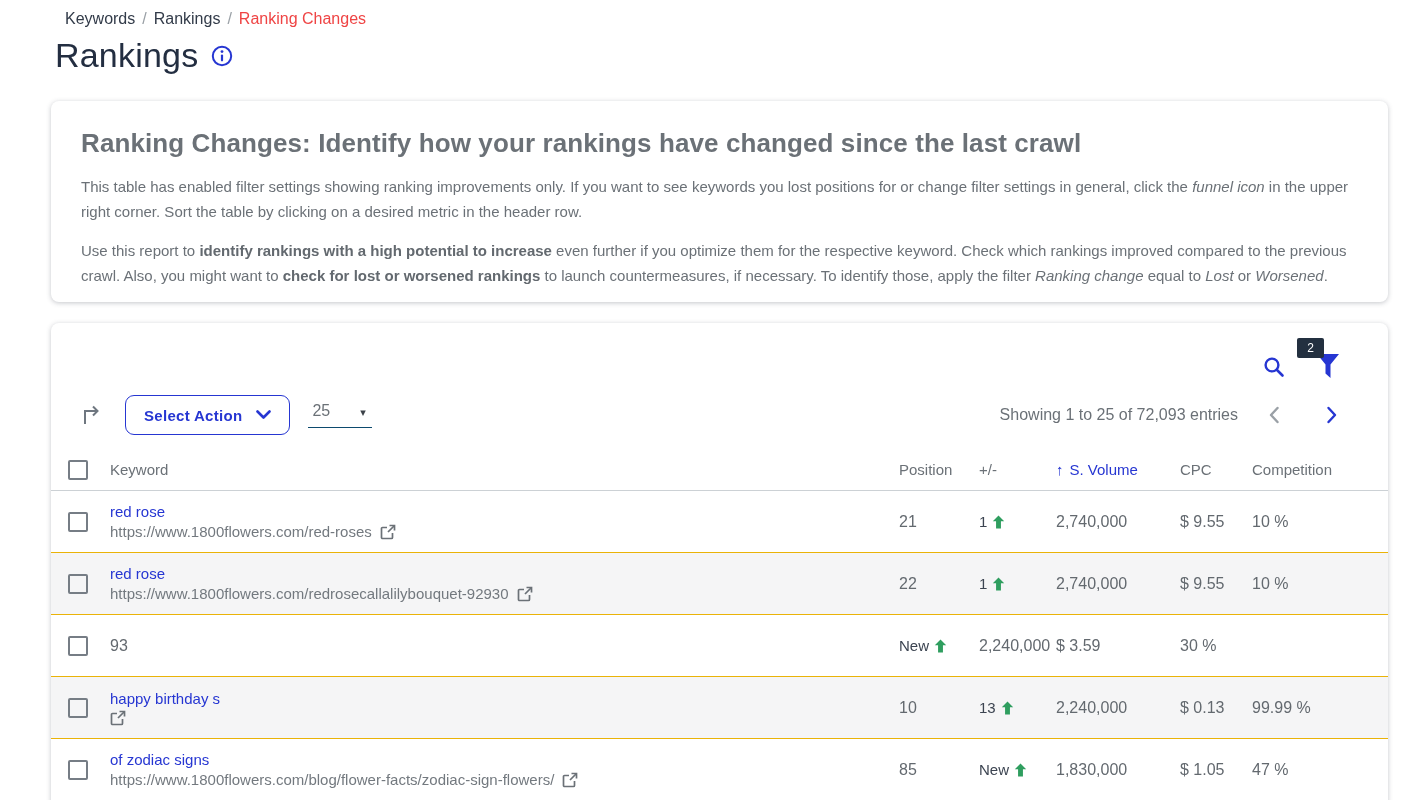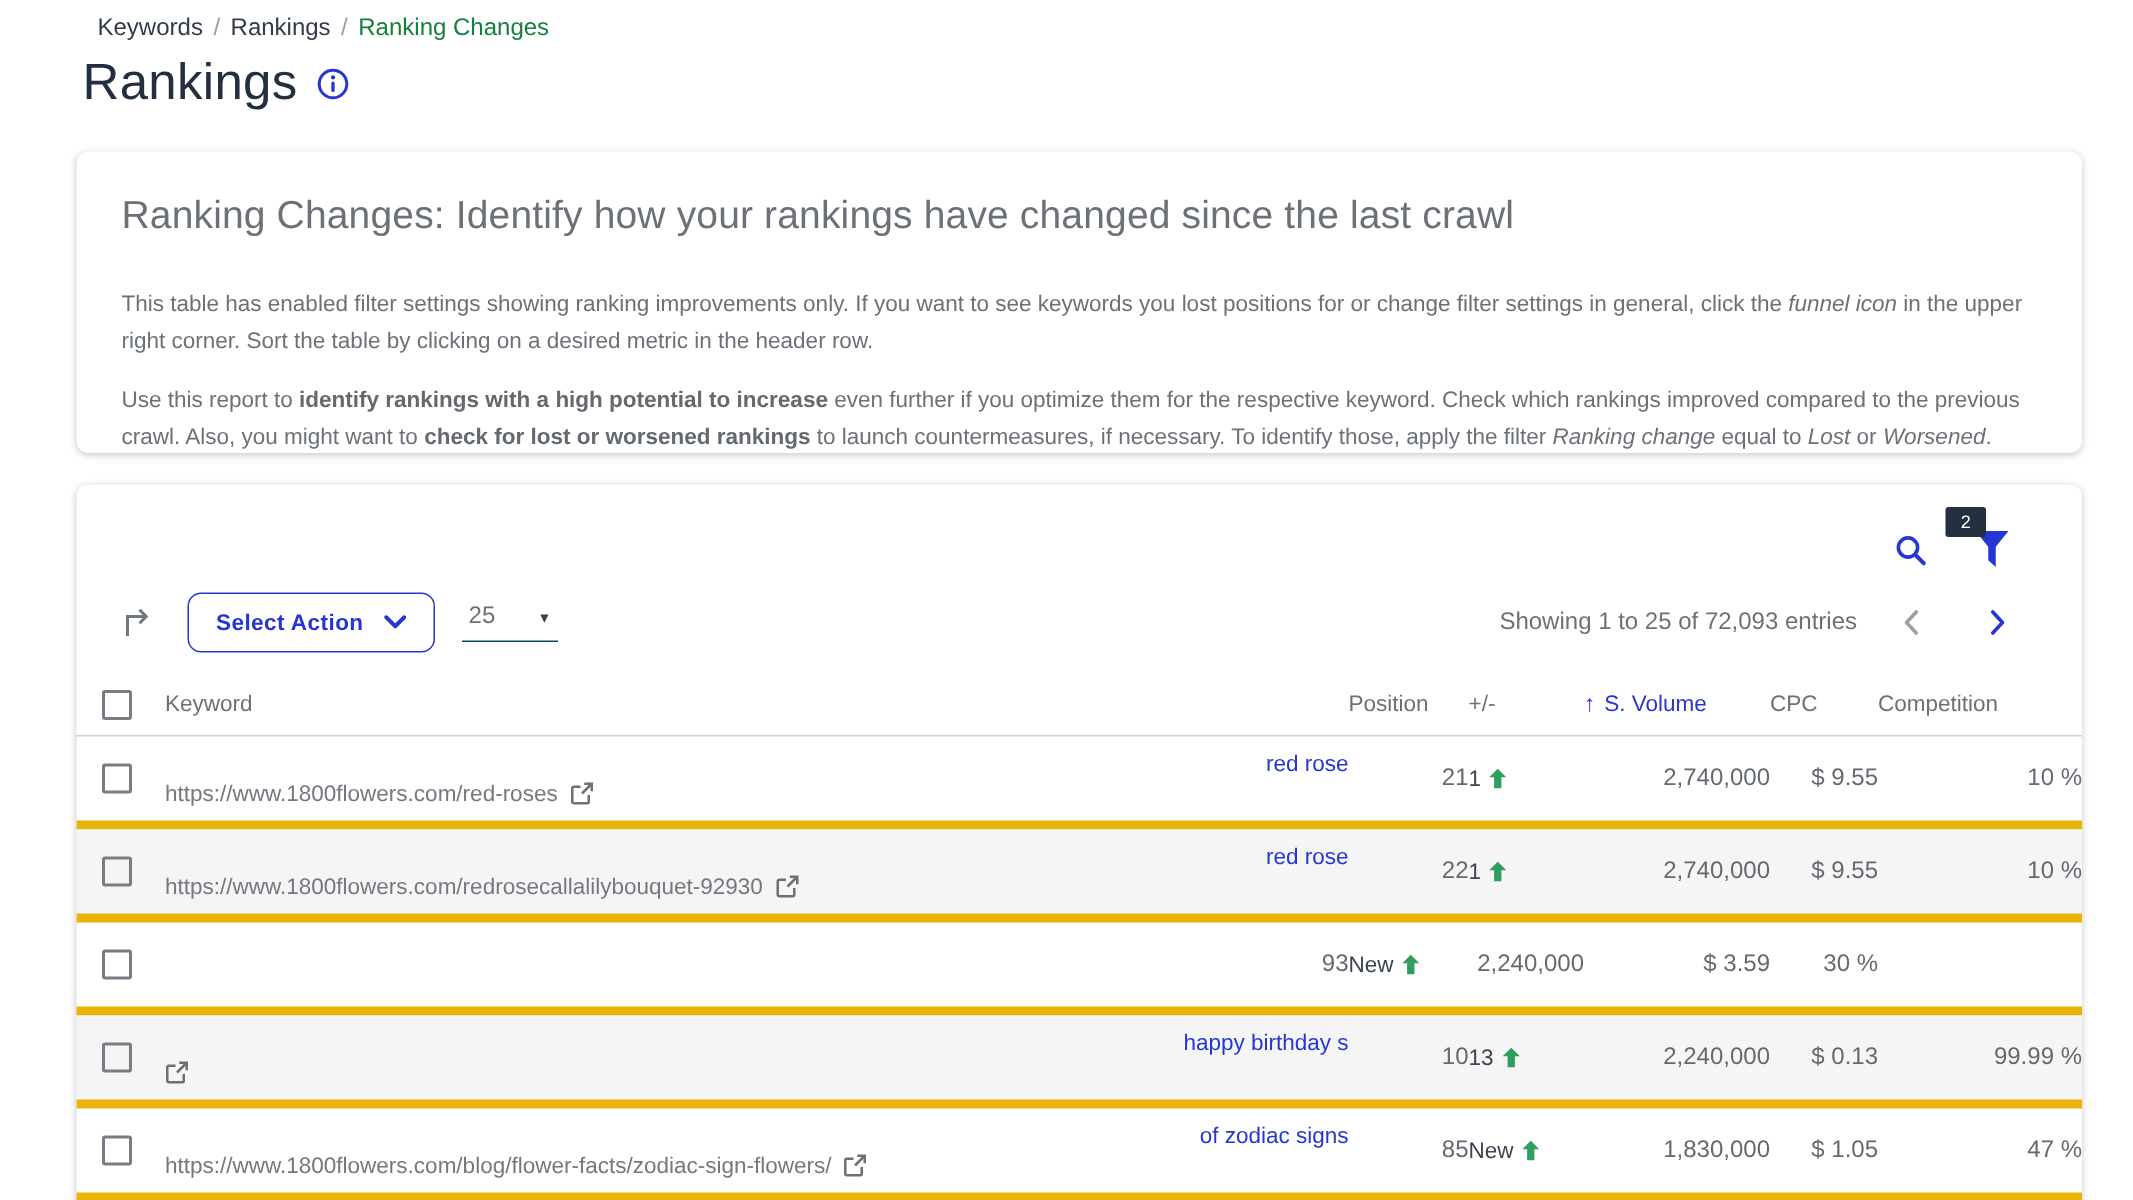--- a/index.html
+++ b/index.html
@@ -2,34 +2,34 @@
 <html><head>
 <meta charset="utf-8">
 <style>
   * { box-sizing: border-box; margin: 0; padding: 0; }
   html, body { width: 1422px; height: 800px; overflow: hidden; background: #ffffff; }
   body { font-family: "Liberation Sans", sans-serif; color: #6b7177; position: relative; }
 
   
   .breadcrumb { position: absolute; left: 65px; top: 10px; font-size: 16px; color: #9aa0a6; display: flex; gap: 7px; align-items: center; }
   .breadcrumb .crumb-link { color: #323b49; text-decoration: none; cursor: pointer; }
-  .breadcrumb .crumb-current { color: #15803d; }
+  .breadcrumb .crumb-current { color: #ef4444; }
   .breadcrumb .crumb-sep { color: #9aa0a6; }
 
   .page-title-row { position: absolute; left: 55px; top: 36px; display: flex; align-items: center; gap: 13px; }
   .page-title { font-size: 34px; font-weight: 500; color: #232e41; letter-spacing: 0.2px; }
   .info-icon { width: 22px; height: 22px; display: inline-block; cursor: pointer; }
 
   
   .card { position: absolute; left: 51px; width: 1337px; background: #ffffff; border-radius: 8px;
           box-shadow: 0 1px 5px rgba(45,55,70,0.28); }
   .intro-card { top: 101px; height: 201px; padding: 27px 30px; }
   .table-card { top: 323px; height: 530px; }
 
-  .intro-heading { font-size: 26px; font-weight: 400; color: #6b7177; margin-bottom: 32px; letter-spacing: 0.1px; }
+  .intro-heading { font-size: 26px; font-weight: 700; color: #6b7177; margin-bottom: 16px; letter-spacing: 0.1px; }
   .card-text { font-size: 15px; line-height: 1.66; color: #6b7177; margin-bottom: 14px; max-width: 1280px; }
   .card-text strong { font-weight: 700; color: #63696f; }
   .card-text em { font-style: italic; }
 
   
   .icons-row { display: flex; justify-content: flex-end; align-items: flex-end; gap: 30px; padding: 24px 48px 0 0; height: 56px; }
   .icon-btn { cursor: pointer; display: inline-block; }
   .funnel-wrap { position: relative; }
   .filter-badge { position: absolute; top: -15px; left: -19px; min-width: 27px; height: 20px; background: #233040;
                   color: #ffffff; font-size: 12px; display: flex; align-items: center; justify-content: center;
@@ -51,21 +51,21 @@
   .pager .pg-btn { cursor: pointer; display: inline-block; padding: 2px 6px; }
 
   
   .tbl { margin-top: 12px; }
   .tr, .thead { display: grid; grid-template-columns: 59px 789px 80px 77px 124px 72px 1fr; align-items: center; }
   .thead { height: 42px; border-bottom: 1px solid #ccd1d5; font-size: 15px; color: #6b7177; }
   .thead .th { cursor: pointer; }
   .th-sorted { color: #2636d2; }
   .sort-arrow { color: #2636d2; margin-right: 6px; font-size: 15px; }
 
-  .tr { height: 62px; border-bottom: 6px solid #eab308; font-size: 16px; color: #63696f; text-align: right; }
+  .tr { height: 62px; border-bottom: 1px solid #eab308; font-size: 16px; color: #63696f; }
   .tr.striped { background: #f5f5f6; }
   .td-check { display: flex; justify-content: flex-start; padding-left: 17px; }
   .checkbox { width: 20px; height: 20px; border: 2px solid #767d85; border-radius: 2px; cursor: pointer; background: transparent; display: inline-block; }
   .kw-link { font-size: 15px; color: #2636d2; text-decoration: none; cursor: pointer; display: inline-block; margin-bottom: 3px; }
   .url-line { display: flex; align-items: center; gap: 8px; }
   .url { font-size: 15px; color: #73797f; }
   .ext-icon { cursor: pointer; display: inline-flex; }
   .td-change { display: flex; align-items: center; gap: 5px; color: #3c4451; font-size: 15px; }
   .up-arrow { display: inline-flex; }
 

